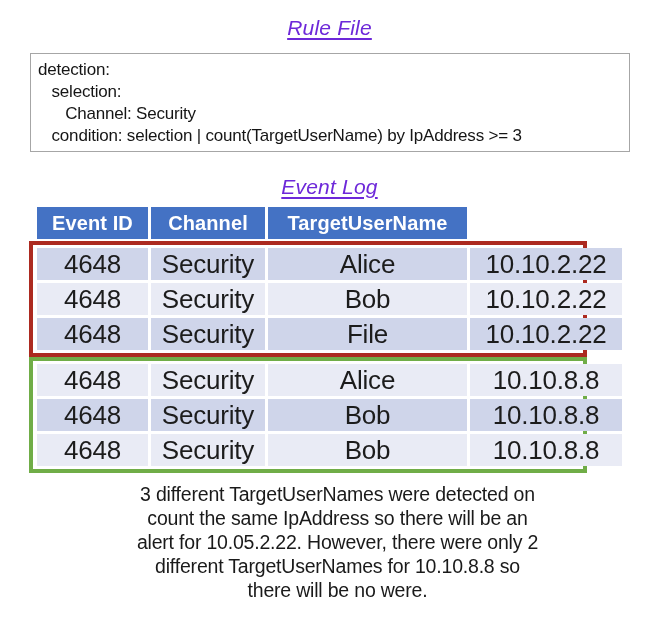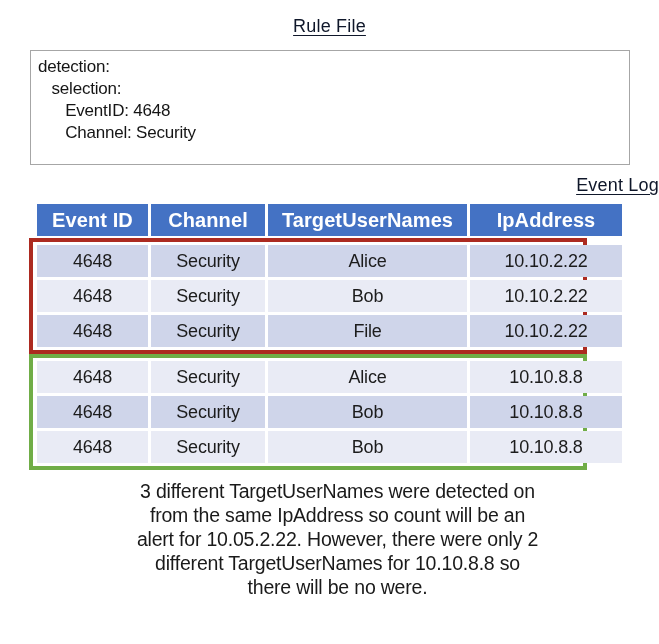--- a/index.html
+++ b/index.html
@@ -7,37 +7,38 @@
     width: 659px; height: 644px;
     font-family: "Liberation Sans", sans-serif;
     color: #111111;
     overflow: hidden;
   }
   .canvas { position: relative; width: 659px; height: 644px; }
 
   .title {
     margin: 0;
     text-align: center;
-    font-size: 18px;
+    font-size: 21px;
     font-weight: 400;
-    color: #0f172a;
+    color: #6d28d9;
     text-decoration: underline;
     text-underline-offset: 3px;
     letter-spacing: 0.2px;
+    font-style: italic;
   }
   .title-rule { padding-top: 16px; }
-  .title-log  { margin-top: 10px; text-align: right; }
+  .title-log  { margin-top: 23px; }
 
   .rule-box {
     box-sizing: border-box;
     width: 600px;
     margin: 13px 0 0 30px;
     border: 1px solid #A6A6A6;
     background: #ffffff;
-    padding: 5px 4px 20px 7px;
+    padding: 5px 4px 4px 7px;
   }
   .rule-line {
     font-size: 17px;
     line-height: 22px;
     white-space: pre;
     color: #151515;
     letter-spacing: -0.2px;
   }
 
   .event-table { width: 542px; margin: 8px 17px 0 37px; }
@@ -52,21 +53,21 @@
     background: #4472C4;
     color: #ffffff;
     font-weight: 700;
     font-size: 20px;
     display: flex; align-items: center; justify-content: center;
     letter-spacing: 0.1px;
   }
   .cell {
     height: 32px;
     display: flex; align-items: center; justify-content: center;
-    font-size: 18px;
+    font-size: 26px;
     color: #1c1c1c;
     letter-spacing: -0.2px;
   }
   .row-dark  .cell { background: #CFD5EA; }
   .row-light .cell { background: #E9EBF5; }
 
   .group {
     margin: 2px -8px 0 -8px;
     padding: 3px 4px;
     border: 4px solid transparent;
@@ -89,33 +90,32 @@
 </head>
 <body>
 
 <div class="canvas">
 
   <h2 class="title title-rule">Rule File</h2>
 
   <div class="rule-box">
     <div class="rule-line">detection:</div>
     <div class="rule-line">   selection:</div>
-    <div class="rule-line">      EventID: 4648</div>
     <div class="rule-line">      Channel: Security</div>
+    <div class="rule-line">   condition: selection | count(TargetUserName) by IpAddress &gt;= 3</div>
   </div>
 
   <h2 class="title title-log">Event Log</h2>
 
   <div class="event-table">
 
     <div class="trow">
       <div class="hcell">Event ID</div>
       <div class="hcell">Channel</div>
-      <div class="hcell">TargetUserNames</div>
-      <div class="hcell">IpAddress</div>
+      <div class="hcell">TargetUserName</div>
     </div>
 
     <div class="group group-alert">
       <div class="trow row-dark">
         <div class="cell">4648</div>
         <div class="cell">Security</div>
         <div class="cell">Alice</div>
         <div class="cell">10.10.2.22</div>
       </div>
       <div class="trow row-light">
@@ -150,19 +150,19 @@
         <div class="cell">Security</div>
         <div class="cell">Bob</div>
         <div class="cell">10.10.8.8</div>
       </div>
     </div>
 
   </div>
 
   <div class="caption">
     <span class="caption-line">3 different TargetUserNames were detected on</span>
-    <span class="caption-line">from the same IpAddress so count will be an</span>
+    <span class="caption-line">count the same IpAddress so there will be an</span>
     <span class="caption-line">alert for 10.05.2.22. However, there were only 2</span>
     <span class="caption-line">different TargetUserNames for 10.10.8.8 so</span>
     <span class="caption-line">there will be no were.</span>
   </div>
 
 </div>
 
 </body></html>

